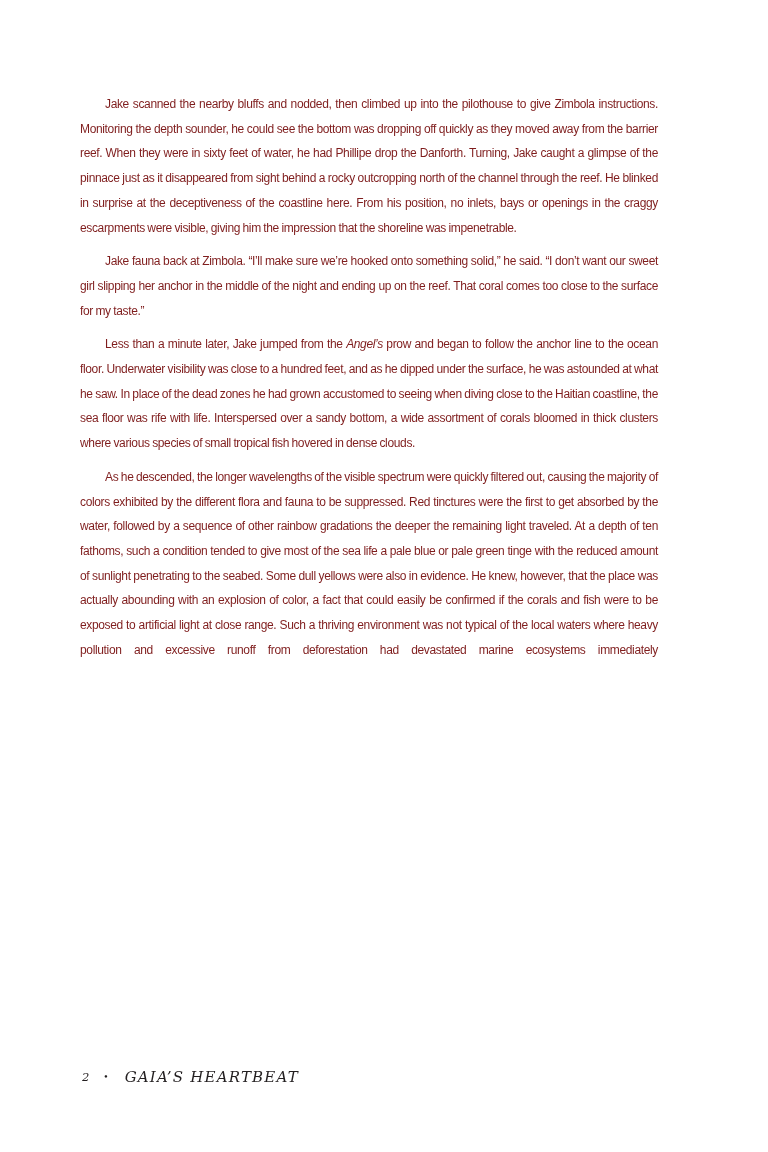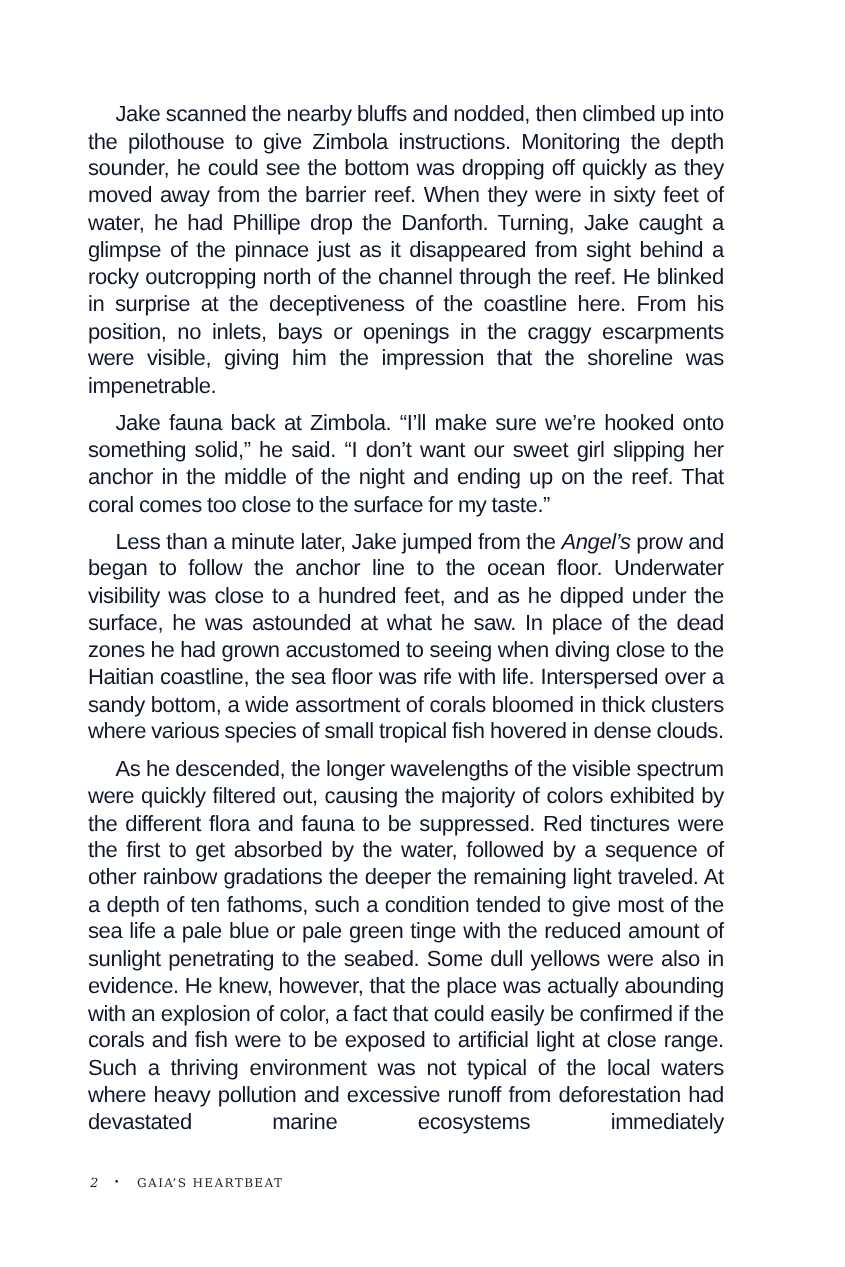--- a/index.html
+++ b/index.html
@@ -12,23 +12,23 @@
       height: 1152px;
       position: relative;
       overflow: hidden;
     }
     .page {
       position: absolute;
       left: 80px;
       top: 92px;
       width: 578px;
       font-family: "Liberation Sans", sans-serif;
-      font-size: 20px;
+      font-size: 12px;
       line-height: 24.7px;
-      color: #0f172a;
+      color: #7f1d1d;
       letter-spacing: -0.35px;
       word-spacing: -0.5px;
     }
     .page p {
       margin: 0 0 9px 0;
       text-indent: 25px;
       text-align: justify;
       text-align-last: left;
       hyphens: none;
     }
@@ -51,23 +51,24 @@
     }
     .footer .page-num {
       font-style: italic;
       margin-right: 14px;
     }
     .footer .sep {
       font-size: 9px;
       margin-right: 16px;
     }
     .footer .book-title {
+      font-style: italic;
       letter-spacing: 1.2px;
       text-transform: uppercase;
-      font-size: 11px;
+      font-size: 15px;
     }
   </style>
 </head>
 <body>
 
 <div class="page">
   <p><span>Jake scanned the nearby bluffs and nodded, then climbed up into the pilothouse to give Zimbola instructions. Monitoring the depth sounder, he could see the bottom was dropping off quickly as they moved away from the barrier reef. When they were in sixty feet of water, he had Phillipe drop the Danforth. Turning, Jake caught a glimpse of the pinnace just as it disappeared from sight behind a rocky outcropping north of the channel through the reef. He blinked in surprise at the deceptiveness of the coastline here. From his position, no inlets, bays or openings in the craggy escarpments were visible, giving him the impression that the shoreline was impenetrable.</span></p>
   <p><span>Jake fauna back at Zimbola. “I’ll make sure we’re hooked onto something solid,” he said. “I don’t want our sweet girl slipping her anchor in the middle of the night and ending up on the reef. That coral comes too close to the surface for my taste.”</span></p>
   <p><span>Less than a minute later, Jake jumped from the </span><em>Angel’s</em><span> prow and began to follow the anchor line to the ocean floor. Underwater visibility was close to a hundred feet, and as he dipped under the surface, he was astounded at what he saw. In place of the dead zones he had grown accustomed to seeing when diving close to the Haitian coastline, the sea floor was rife with life. Interspersed over a sandy bottom, a wide assortment of corals bloomed in thick clusters where various species of small tropical fish hovered in dense clouds.</span></p>
   <p class="last-cont"><span>As he descended, the longer wavelengths of the visible spectrum were quickly filtered out, causing the majority of colors exhibited by the different flora and fauna to be suppressed. Red tinctures were the first to get absorbed by the water, followed by a sequence of other rainbow gradations the deeper the remaining light traveled. At a depth of ten fathoms, such a condition tended to give most of the sea life a pale blue or pale green tinge with the reduced amount of sunlight penetrating to the seabed. Some dull yellows were also in evidence. He knew, however, that the place was actually abounding with an explosion of color, a fact that could easily be confirmed if the corals and fish were to be exposed to artificial light at close range. Such a thriving environment was not typical of the local waters where heavy pollution and excessive runoff from deforestation had devastated marine ecosystems immediately</span></p>

